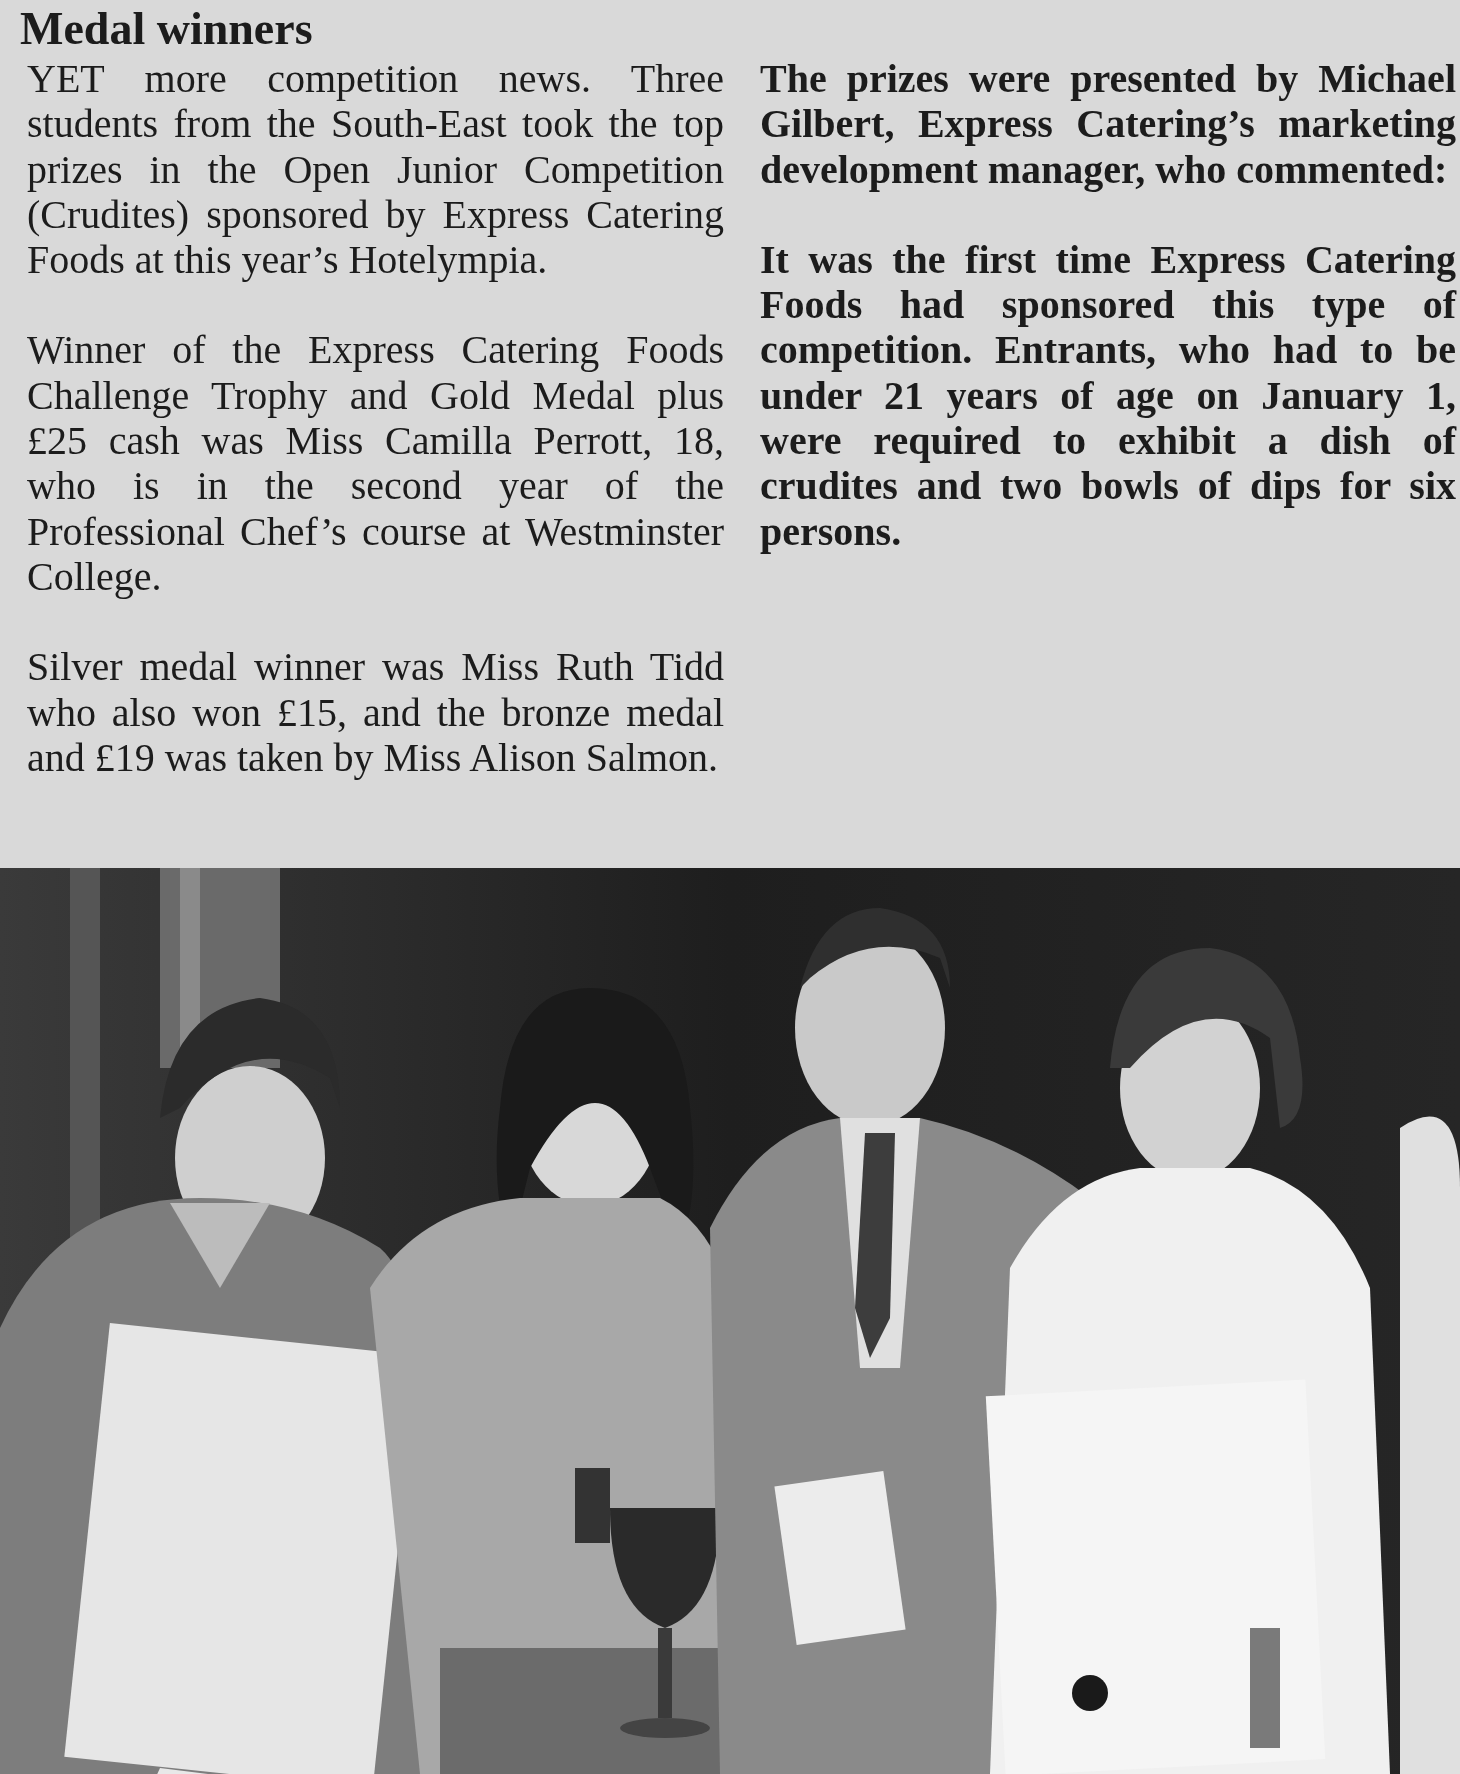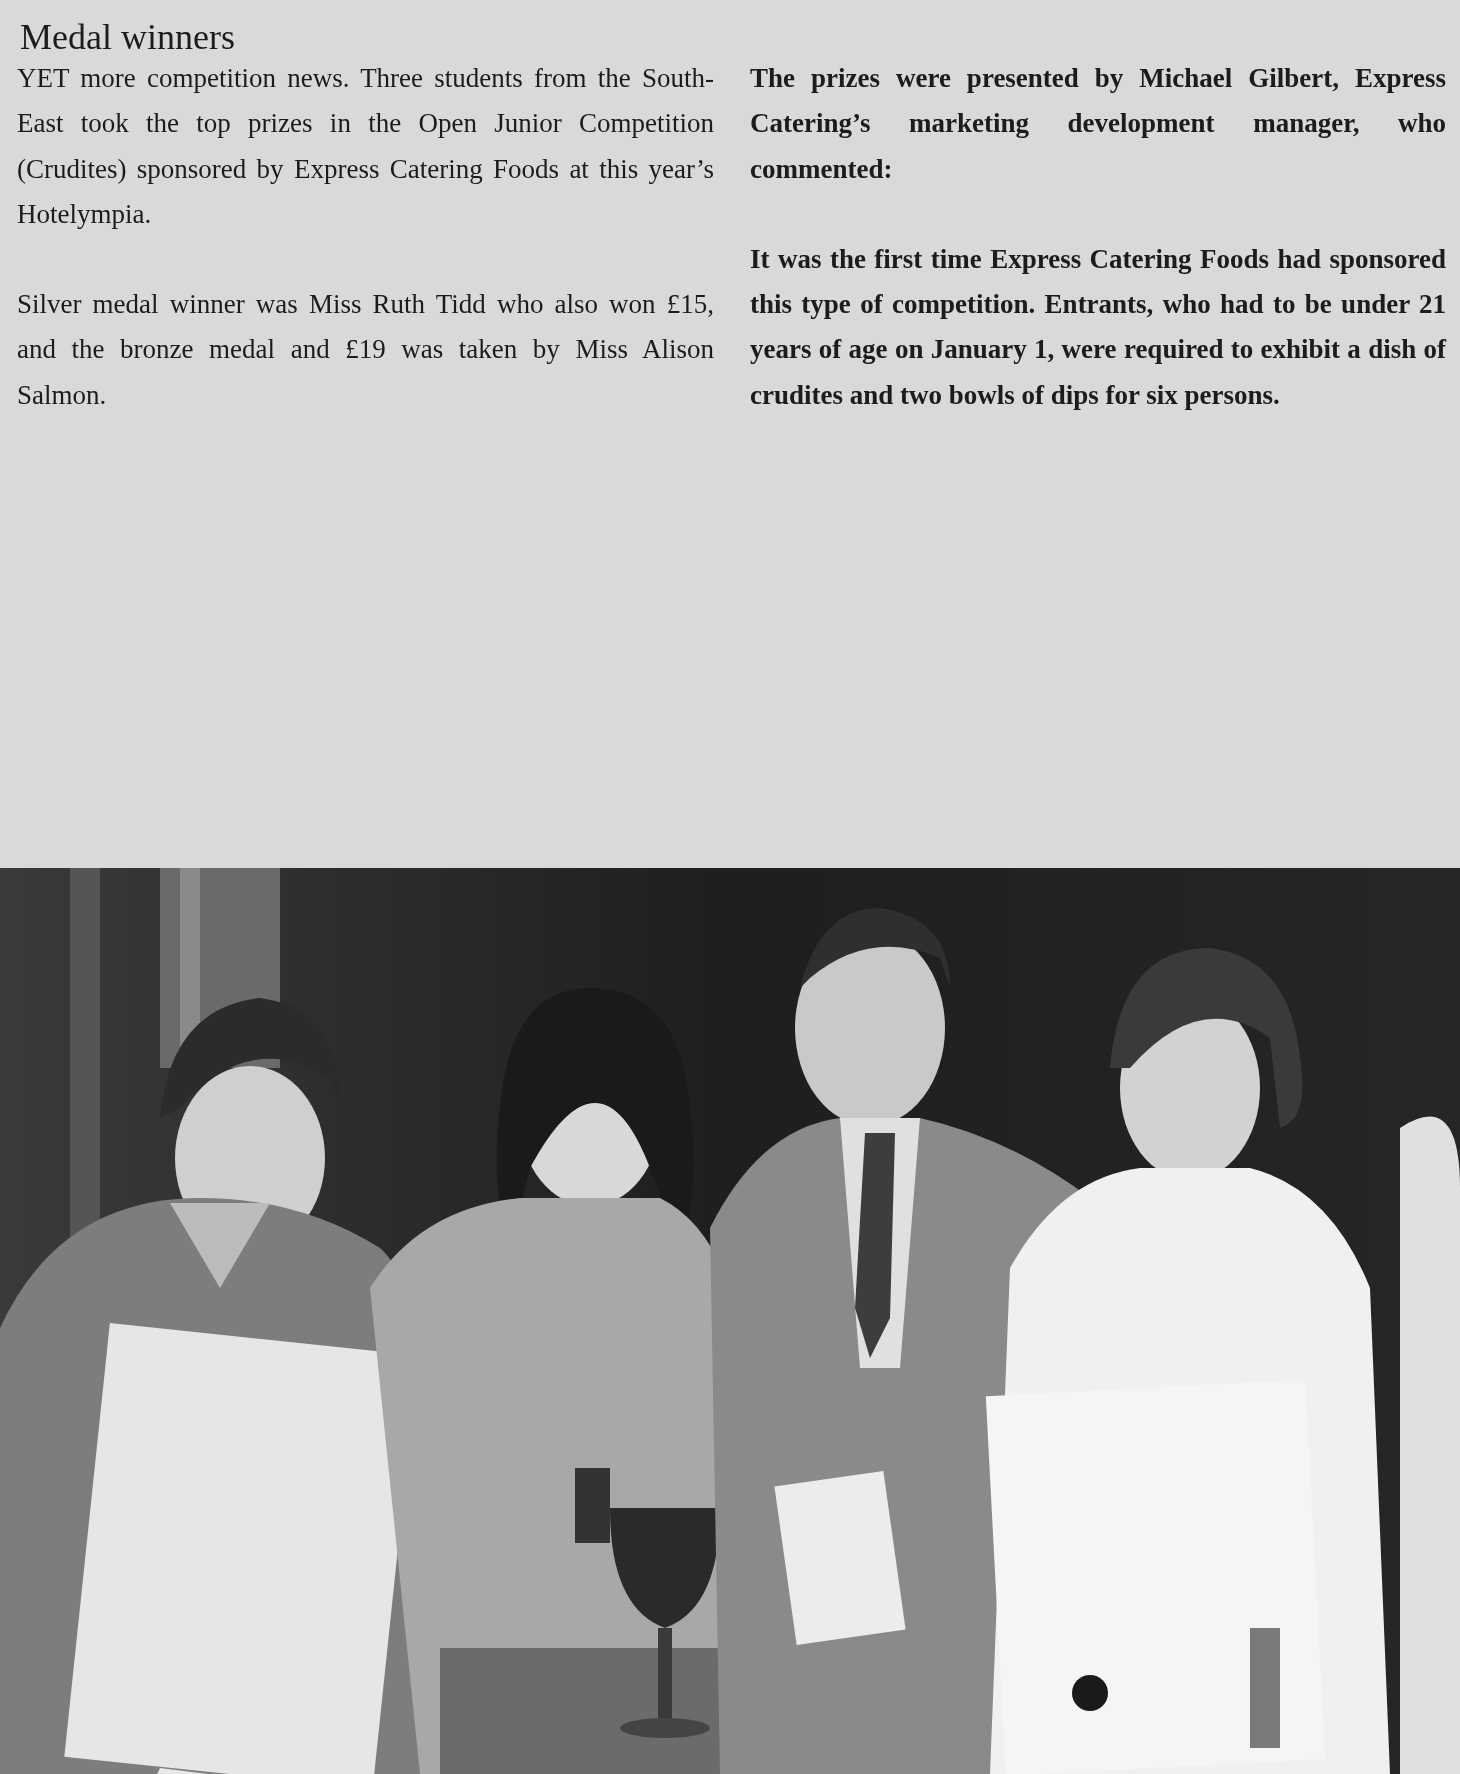--- a/index.html
+++ b/index.html
@@ -4,27 +4,27 @@
   <style>
     html, body { margin: 0; padding: 0; }
     body {
       width: 1460px; height: 1774px; overflow: hidden;
       background: #d9d9d9;
       font-family: "Liberation Serif", "DejaVu Serif", serif;
       color: #1c1c1c;
       position: relative;
     }
     .headline {
-      position: absolute; left: 20px; top: 14px;
-      font-size: 36px; font-weight: normal; letter-spacing: 0px;
+      position: absolute; left: 20px; top: 6px;
+      font-size: 46px; font-weight: bold; letter-spacing: 0px;
       margin: 0; line-height: 46px;
     }
     .col {
       position: absolute; top: 56px; width: 700px;
-      font-size: 27px; line-height: 45.3px;
+      font-size: 40px; line-height: 45.3px; margin-left: 10px;
     }
     .col-left { left: 17px; width: 697px; }
     .col-right { left: 750px; width: 696px; font-weight: bold; }
     .col p {
       margin: 0 0 45px 0;
       text-align: justify;
       text-align-last: left;
     }
     .photo {
       position: absolute; left: 0; top: 868px; width: 1460px; height: 906px;
@@ -32,20 +32,21 @@
     }
     .photo svg { display: block; }
   </style>
 </head>
 <body>
 
 <h1 class="headline">Medal winners</h1>
 
 <div class="col col-left">
   <p>YET more competition news. Three students from the South-East took the top prizes in the Open Junior Competition (Crudites) sponsored by Express Catering Foods at this year’s Hotelympia.</p>
+  <p>Winner of the Express Catering Foods Challenge Trophy and Gold Medal plus £25 cash was Miss Camilla Perrott, 18, who is in the second year of the Professional Chef’s course at Westminster College.</p>
   <p>Silver medal winner was Miss Ruth Tidd who also won £15, and the bronze medal and £19 was taken by Miss Alison Salmon.</p>
 </div>
 
 <div class="col col-right">
   <p>The prizes were presented by Michael Gilbert, Express Catering’s marketing development manager, who commented:</p>
   <p>It was the first time Express Catering Foods had sponsored this type of competition. Entrants, who had to be under 21 years of age on January 1, were required to exhibit a dish of crudites and two bowls of dips for six persons.</p>
 </div>
 
 <div class="photo">
   <svg width="1460" height="906" viewBox="0 0 1460 906">

